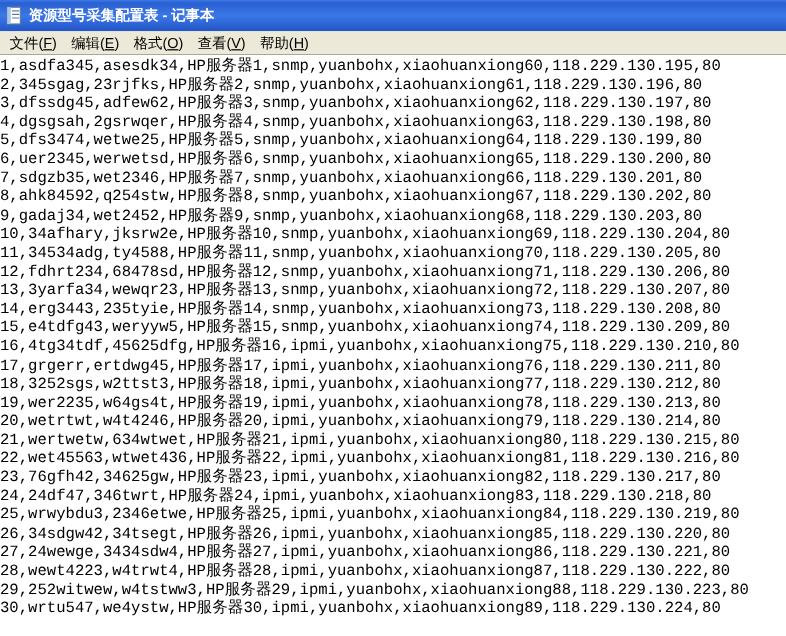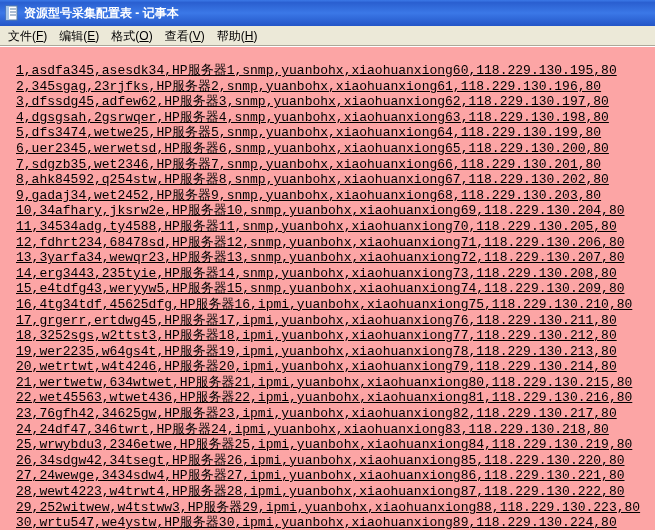--- a/index.html
+++ b/index.html
@@ -5,21 +5,21 @@
   * { margin: 0; padding: 0; box-sizing: border-box; }
   html, body { width: 655px; height: 530px; overflow: hidden; font-family: "SimSun", "MS Sans Serif", sans-serif; }
   .window { width: 655px; height: 530px; display: flex; flex-direction: column; background: #ece9d8; }
   .titlebar { height: 26px; background: linear-gradient(to bottom, #3b78e7 0%, #2a5fd0 10%, #3b78e7 50%, #2355c7 100%); display: flex; align-items: center; padding: 0 4px; color: #fff; font-size: 12px; }
   .titlebar-icon { width: 16px; height: 16px; margin-right: 4px; display: inline-flex; align-items: center; justify-content: center; }
   .titlebar-icon svg { width: 16px; height: 16px; }
   .titlebar-text { font-weight: bold; }
   .menubar { height: 20px; background: #ece9d8; display: flex; padding: 0 2px; font-size: 12px; border-bottom: 1px solid #aca899; }
   .menu-item { padding: 2px 6px; cursor: default; }
   .accel { text-decoration: underline; }
-  .content { flex: 1; background: #fca5a5; overflow: hidden; padding: 16px; border-top: 1px solid #fff; text-decoration: underline; }
+  .content { flex: 1; background: #ffffff; overflow: hidden; padding: 0; border-top: 1px solid #fff; }
   .text-area { font-family: "SimSun", "Courier New", monospace; font-size: 13px; line-height: 15.6px; white-space: pre; color: #000; letter-spacing: 0px; }
 </style>
 </head>
 <body>
 
 <div class="window">
   <div class="titlebar">
     <span class="titlebar-icon">
       <svg viewBox="0 0 16 16">
           <rect x="2" y="1" width="11" height="14" fill="#fff" stroke="#5b7ea5"></rect>

